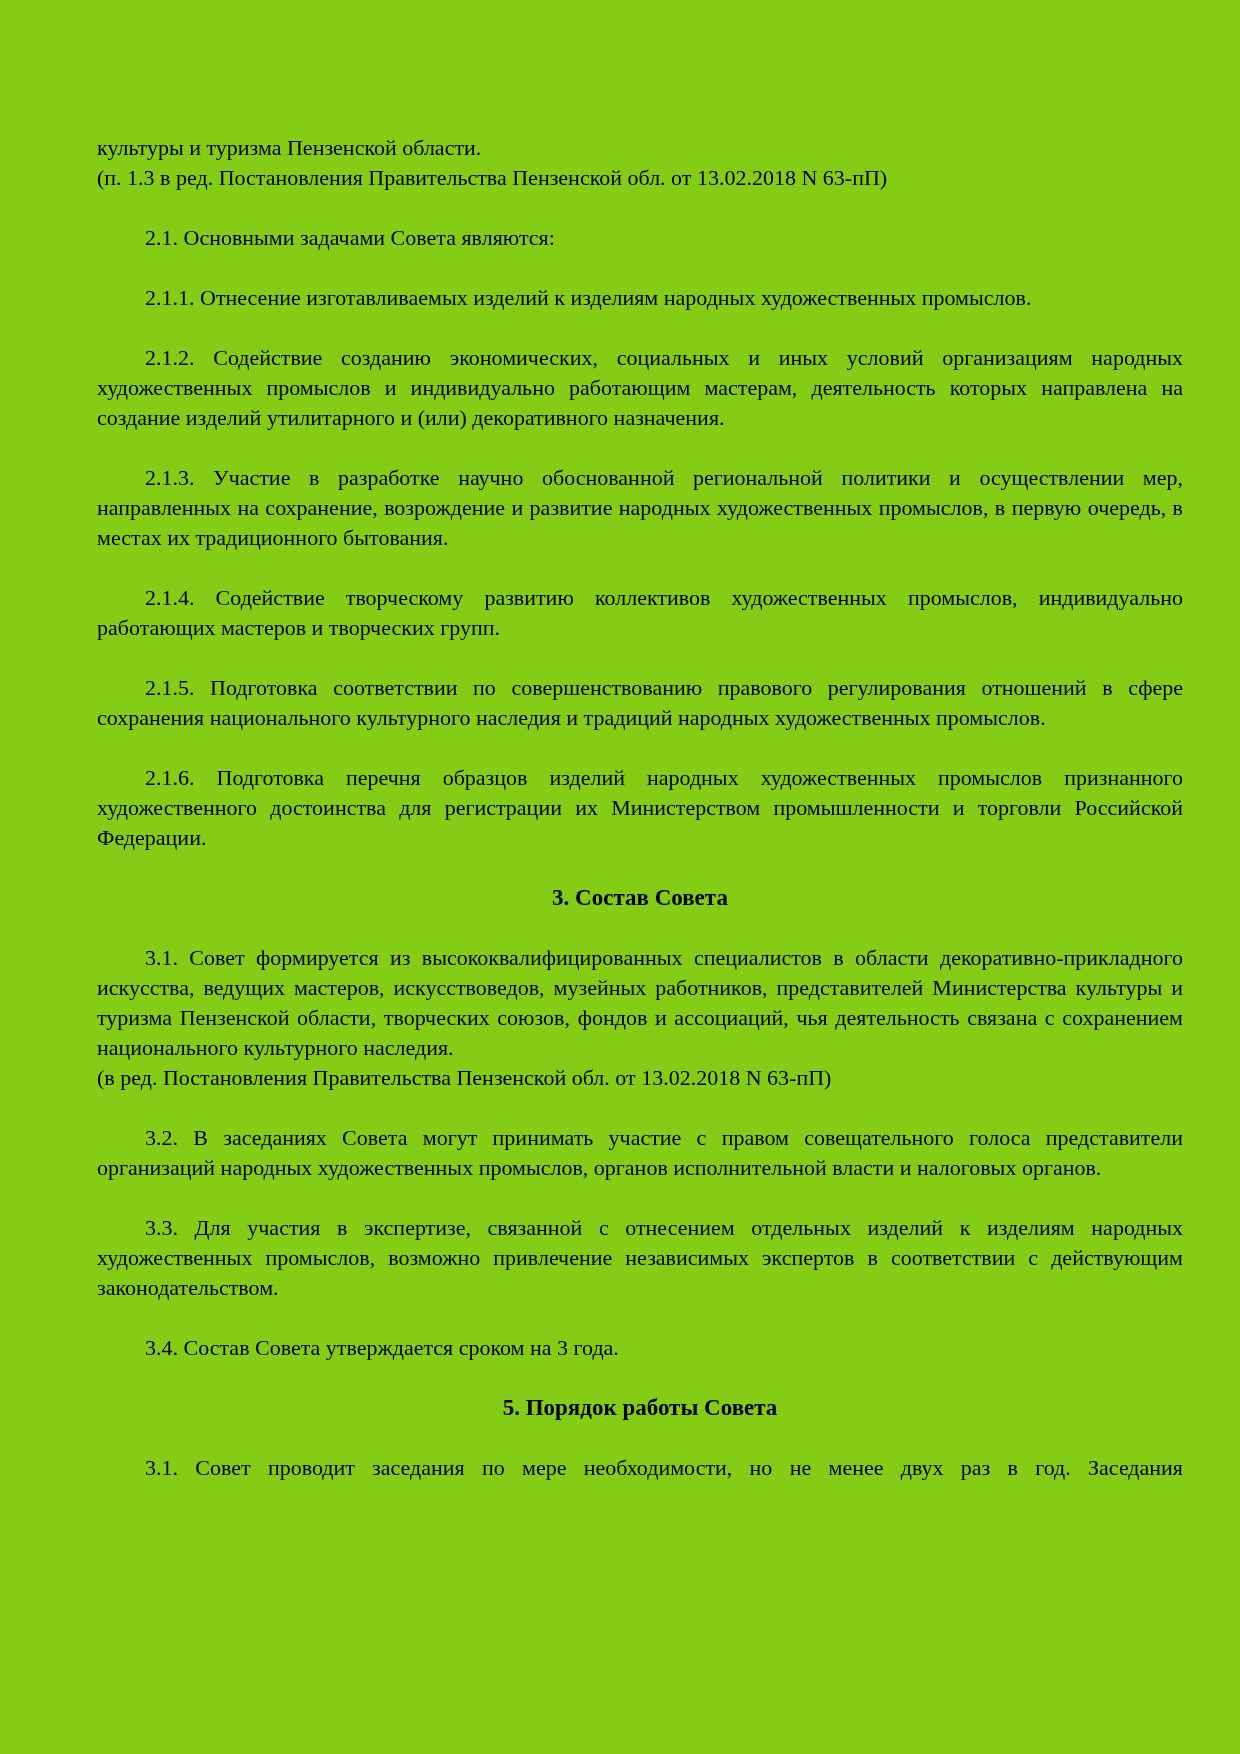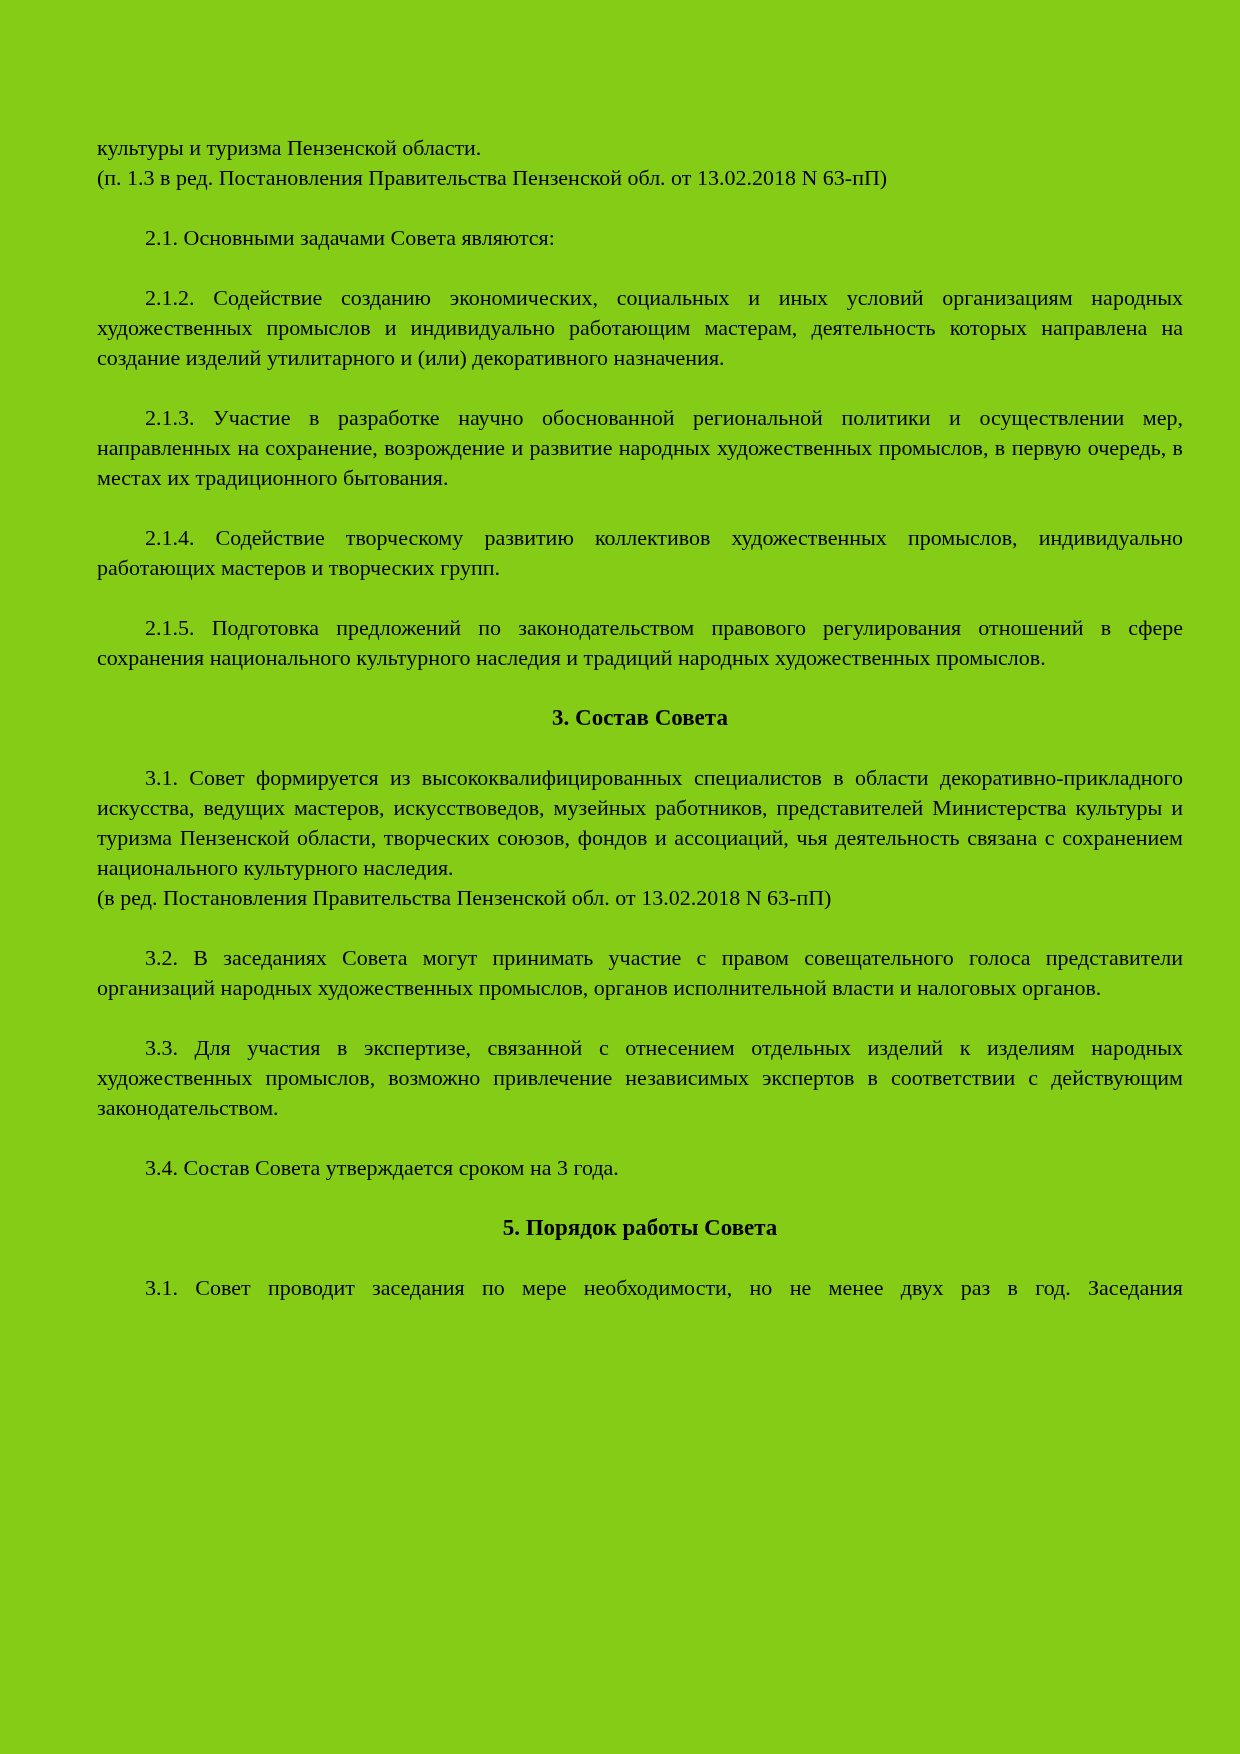--- a/index.html
+++ b/index.html
@@ -52,24 +52,26 @@
   }
 </style>
 </head>
 <body>
 
 <div class="page" style="background: #84cc16; color: rgb(0, 0, 0);">
   <div class="content">
       <p class="continuation">культуры и туризма Пензенской области.</p>
       <p class="amendment">(п. 1.3 в ред. Постановления Правительства Пензенской обл. от 13.02.2018 N 63-пП)</p>
       <p class="paragraph">2.1. Основными задачами Совета являются:</p>
+      <p class="paragraph">2.1.1. Отнесение изготавливаемых изделий к изделиям народных художественных промыслов.</p>
       <p class="paragraph">2.1.2. Содействие созданию экономических, социальных и иных условий организациям народных художественных промыслов и индивидуально работающим мастерам, деятельность которых направлена на создание изделий утилитарного и (или) декоративного назначения.</p>
       <p class="paragraph">2.1.3. Участие в разработке научно обоснованной региональной политики и осуществлении мер, направленных на сохранение, возрождение и развитие народных художественных промыслов, в первую очередь, в местах их традиционного бытования.</p>
       <p class="paragraph">2.1.4. Содействие творческому развитию коллективов художественных промыслов, индивидуально работающих мастеров и творческих групп.</p>
-      <p class="paragraph">2.1.5. Подготовка предложений по законодательством правового регулирования отношений в сфере сохранения национального культурного наследия и традиций народных художественных промыслов.</p>
+      <p class="paragraph">2.1.5. Подготовка соответствии по совершенствованию правового регулирования отношений в сфере сохранения национального культурного наследия и традиций народных художественных промыслов.</p>
+      <p class="paragraph">2.1.6. Подготовка перечня образцов изделий народных художественных промыслов признанного художественного достоинства для регистрации их Министерством промышленности и торговли Российской Федерации.</p>
       <h2 class="heading">3. Состав Совета</h2>
       <p class="paragraph">3.1. Совет формируется из высококвалифицированных специалистов в области декоративно-прикладного искусства, ведущих мастеров, искусствоведов, музейных работников, представителей Министерства культуры и туризма Пензенской области, творческих союзов, фондов и ассоциаций, чья деятельность связана с сохранением национального культурного наследия.</p>
       <p class="amendment">(в ред. Постановления Правительства Пензенской обл. от 13.02.2018 N 63-пП)</p>
       <p class="paragraph">3.2. В заседаниях Совета могут принимать участие с правом совещательного голоса представители организаций народных художественных промыслов, органов исполнительной власти и налоговых органов.</p>
       <p class="paragraph">3.3. Для участия в экспертизе, связанной с отнесением отдельных изделий к изделиям народных художественных промыслов, возможно привлечение независимых экспертов в соответствии с действующим законодательством.</p>
       <p class="paragraph">3.4. Состав Совета утверждается сроком на 3 года.</p>
       <h2 class="heading">5. Порядок работы Совета</h2>
       <p class="paragraph fill">3.1. Совет проводит заседания по мере необходимости, но не менее двух раз в год. Заседания</p>
     </div>
 </div>

